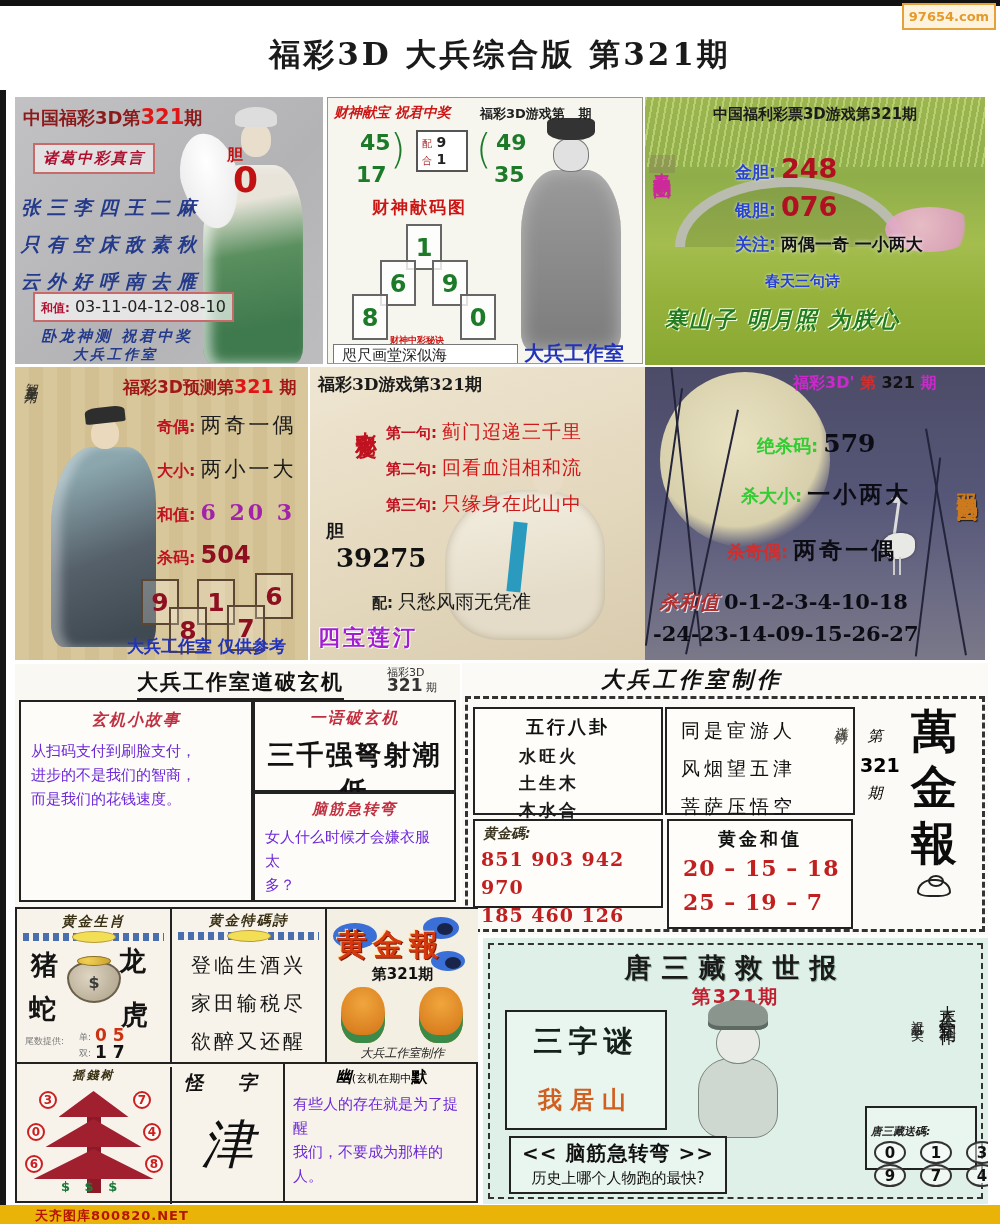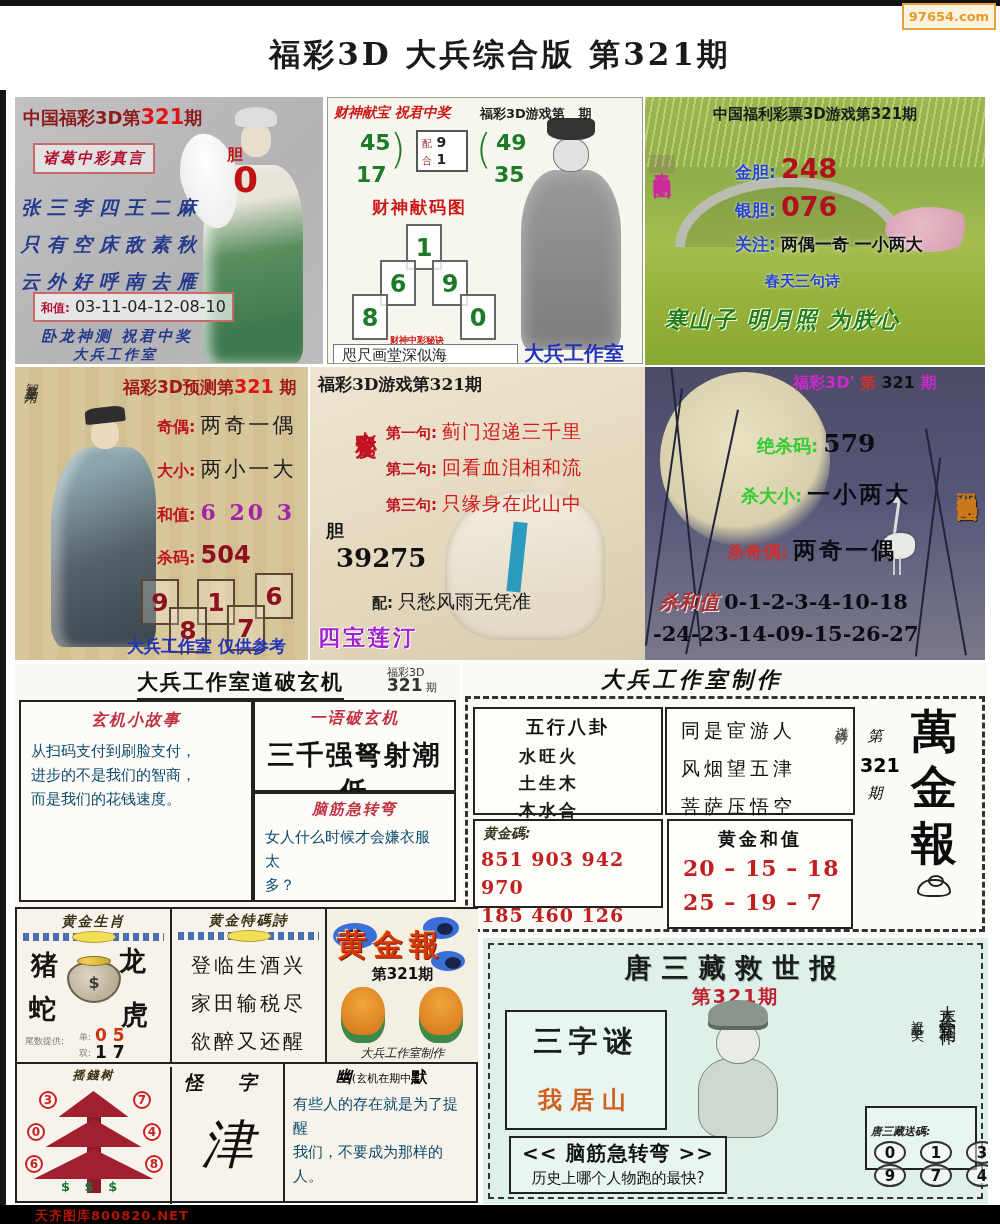--- a/index.html
+++ b/index.html
@@ -98,21 +98,21 @@
   .shahe { color:#b03030; font-weight:bold; font-size:20px; text-shadow:1px 1px 0 #e8e8f4; font-style:italic; }
   .vorange { color:#cc7a1e; font-weight:bold; font-size:21px; text-shadow:1px 1px 1px #222; }
 
   
   .pG { background:#faf8f2; }
   .pG .ttl { font-size:21px; font-weight:bold; color:#111; border-bottom:3px solid #222; padding-bottom:2px; letter-spacing:2px; }
   .pG .sub { font-size:11px; color:#333; line-height:13px; }
   .pG .sub b { font-size:17px; }
   .gbox { border:2px solid #222; position:absolute; background:#fdfcf8; }
   .redhead { color:#c03040; font-weight:bold; font-size:16px; text-align:center; letter-spacing:2px; font-style:italic; }
-  .bodytxt { color:#0c4a6e; font-size:15px; line-height:24px; }
+  .bodytxt { color:#6d28d9; font-size:15px; line-height:24px; }
   .bigphrase { color:#111; font-weight:bold; font-size:27px; font-family:"DejaVu Serif", serif; letter-spacing:2px; }
 
   
   .pH { background:#fbfaf6; }
   .pH .ttl { font-size:22px; font-weight:bold; color:#111; letter-spacing:4px; text-align:center; font-style:italic; }
   .dashedbox { border:3px dashed #333; position:absolute; }
   .hbox { border:2px solid #222; position:absolute; background:#fefdf9; }
   .wuxt { font-size:18px; font-weight:bold; color:#111; letter-spacing:3px; }
   .wuxl { font-size:17px; color:#1a1a1a; font-family:"DejaVu Serif", serif; line-height:27px; letter-spacing:3px; }
   .poeml { font-size:19px; color:#111; font-family:"DejaVu Serif", serif; line-height:38px; letter-spacing:4px; }
@@ -161,21 +161,21 @@
   .wojushan { font-size:24px; font-weight:bold; color:#d06020; letter-spacing:8px; font-family:"DejaVu Serif", serif; }
   .monk { position:absolute; width:110px; height:150px; }
   .monk .hat { position:absolute; left:25px; top:0; width:60px; height:30px; background:#8a958e; border-radius:50% 50% 20% 20%; box-shadow:inset 0 -4px 0 #5d6a62; }
   .monk .face { position:absolute; left:33px; top:22px; width:44px; height:42px; background:#e9ece6; border:1.5px solid #7a857d; border-radius:48%; }
   .monk .robe { position:absolute; left:15px; top:58px; width:80px; height:80px; background:#cfd8d0; border:1.5px solid #7a857d; border-radius:40% 40% 30% 30%; }
   .brainq { font-size:20px; font-weight:bold; color:#111; letter-spacing:1px; }
   .codecirc { display:inline-block; width:32px; height:23px; border:2px solid #333; border-radius:50%;
               text-align:center; font-size:15px; font-weight:bold; color:#111; line-height:20px; margin:2px 7px; background:rgba(255,255,255,.5); }
 
   
-  .footbar { left:0; top:1205px; width:1000px; height:19px; background:#000000; }
+  .footbar { left:0; top:1205px; width:1000px; height:19px; background:#eab308; }
   .foottxt { position:absolute; left:35px; top:2px; color:#b51500; font-size:13px; font-weight:bold; letter-spacing:1px; }
 
   
   .zhugefig { position:absolute; right:0; top:8px; width:150px; height:258px; }
   .zh-robe { position:absolute; left:30px; top:60px; width:100px; height:198px; background:linear-gradient(170deg,#e8e4da 20%,#5a8f5f 45%,#3f7a4e 80%); border-radius:38% 30% 8% 8%; box-shadow:inset 8px 0 12px rgba(255,255,255,.6); }
   .zh-head { position:absolute; left:68px; top:18px; width:30px; height:34px; background:#e9ddcb; border-radius:45%; }
   .zh-hat { position:absolute; left:62px; top:2px; width:42px; height:20px; background:#ddd; border-radius:50% 50% 20% 20%; }
   .zh-fan { position:absolute; left:8px; top:28px; width:58px; height:96px; background:radial-gradient(ellipse at 50% 30%, #fff, #eee 70%, transparent 72%); border-radius:50%; transform:rotate(-12deg); }
   .caishenfig { position:absolute; right:4px; top:20px; width:135px; height:240px; filter:grayscale(1); }
   .cs-hat { position:absolute; left:44px; top:0; width:48px; height:22px; background:#333; border-radius:20% 20% 40% 40%; }

